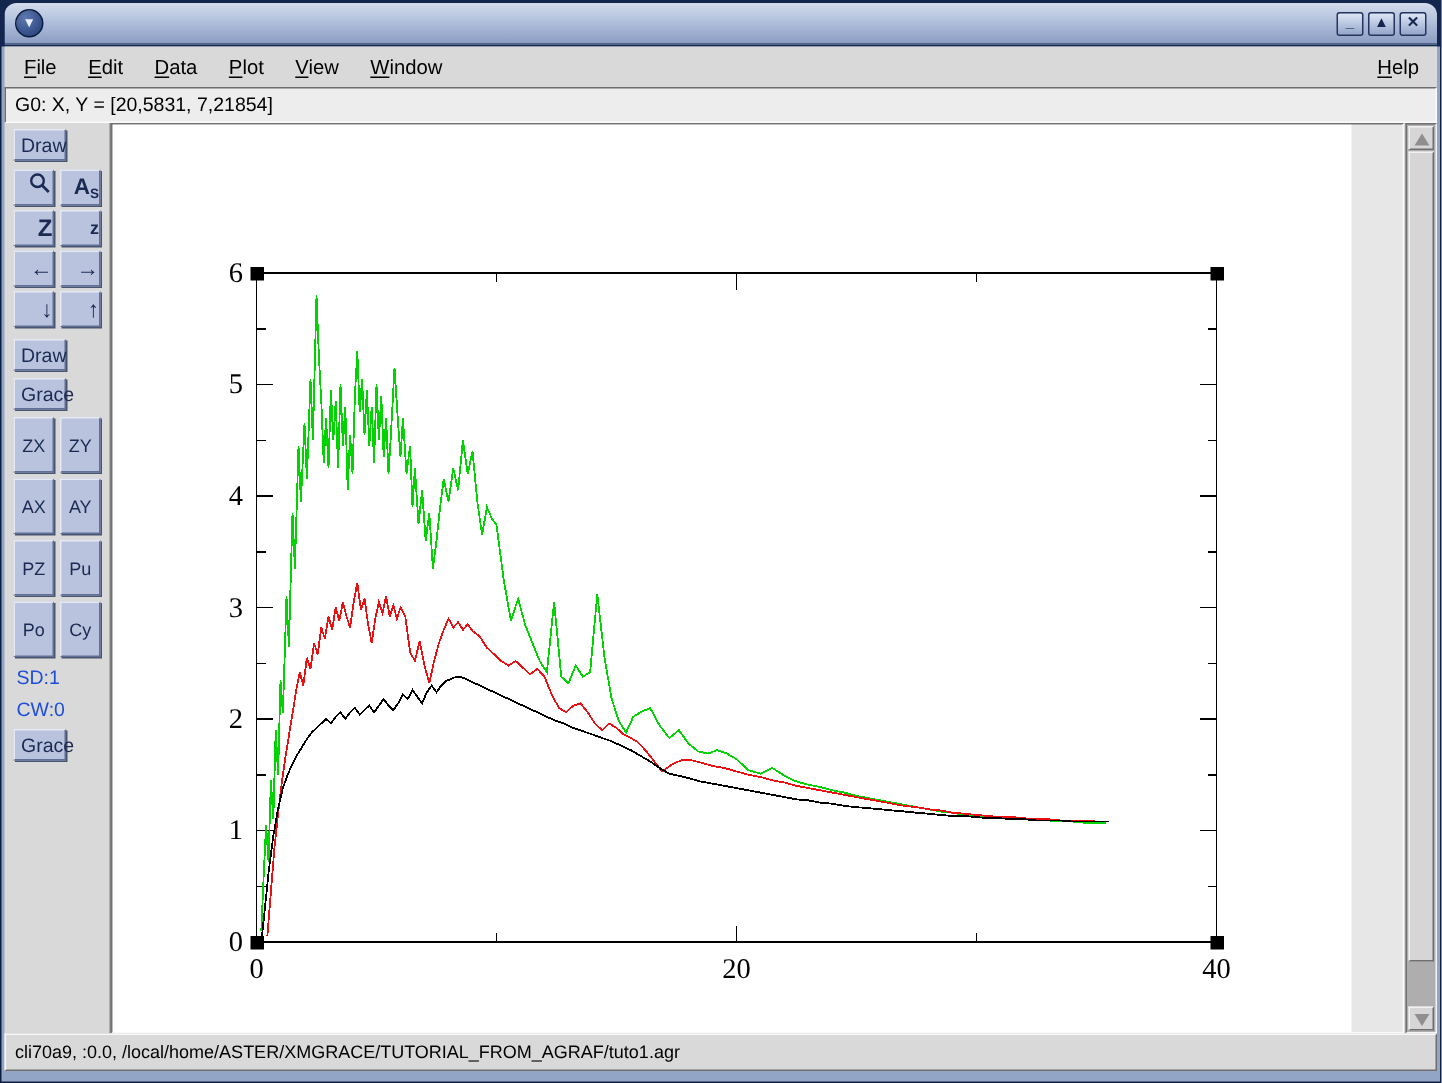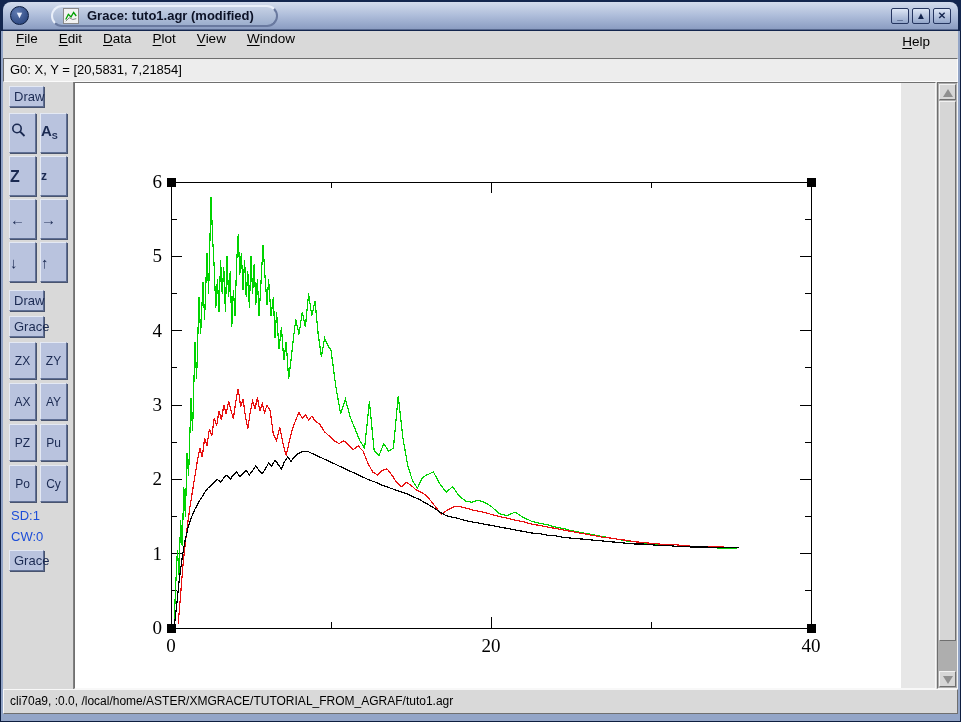--- a/index.html
+++ b/index.html
@@ -22,38 +22,38 @@
                  background:linear-gradient(180deg,#c6d1e5,#9caecd);
                  border:2px solid;border-color:#e9eff9 #69799f #69799f #e9eff9;}
   #app-icon{width:16px;height:16px;background:#f4f4f4;border:1px solid #8a8a8a;margin-right:8px;}
   #title-text{font-size:13px;font-weight:bold;color:#0c1226;white-space:nowrap;}
   #win-buttons{margin-left:auto;margin-right:7px;display:flex;gap:3px;}
   .win-btn{width:18px;height:16px;border:1px solid #25355f;border-radius:2px;
            background:linear-gradient(180deg,#dde6f5,#93a6ca);
            color:#14254e;font-size:10px;font-weight:bold;line-height:14px;text-align:center;}
   
   #menubar{position:absolute;left:3px;top:31px;right:3px;height:27px;background:#d9d9d9;
-           display:flex;font-size:13.5px;color:#000;}
+           display:flex;align-items:center;font-size:13.5px;color:#000;}
   .menu-item{padding:3px 8px;margin-left:5px;white-space:nowrap;}
-  #menu-help{margin-left:auto;padding:3px 8px;margin-right:20px;}
+  #menu-help{margin-left:auto;padding:3px 8px;margin-right:4px;}
   .menu-item u,#menu-help u{text-underline-offset:2px;}
   
   #locator{position:absolute;left:3px;top:58px;right:3px;height:24px;background:#ededed;
            border:1px solid;border-color:#6e6e6e #fbfbfb #fbfbfb #6e6e6e;
            font-size:13px;line-height:22px;padding-left:6px;color:#000;}
   
   #body{position:absolute;left:3px;top:82px;right:3px;bottom:33px;background:#d9d9d9;}
   #toolbar{position:absolute;left:0;top:0;width:71px;height:100%;padding:4px 0 0 6px;
            border-right:1px solid #808080;}
   .tb-btn{display:block;background:#b9c3de;color:#1b2a52;border:1px solid;
           border-color:#e4e9f4 #5f6f95 #5f6f95 #e4e9f4;box-shadow:1px 1px 0 #49546f;
           font-size:13px;text-align:left;padding:2px 4px;font-family:"Liberation Sans",sans-serif;}
   .tb-wide{width:35px;height:21px;margin-bottom:5px;}
   .tb-grid{display:grid;grid-template-columns:27px 27px;gap:3px 4px;margin:6px 0 8px 0;}
-  .tb-icon{width:27px;height:40px;text-align:left;padding:0;font-weight:bold;
+  .tb-icon{width:27px;height:24px;text-align:right;padding:0;font-weight:bold;
            font-size:15px;line-height:21px;}
   .tb-pair{display:grid;grid-template-columns:27px 27px;gap:4px 4px;margin-bottom:6px;}
   .tb-sm{width:27px;height:37px;font-size:12px;text-align:center;padding:1px 0;}
   .tb-label{font-size:13px;color:#1d4ed8;margin:6px 0 6px 2px;}
   .as-sub{font-size:9px;vertical-align:-3px;}
   .zbig{font-size:16px;} .zsmall{font-size:12px;}
   
   #canvas{position:absolute;left:71px;top:0;right:22px;bottom:0;background:#e7e7e7;
           border:1px solid;border-color:#707070 #f8f8f8 #f8f8f8 #707070;overflow:hidden;}
   #page-white{position:absolute;left:0;top:0;width:826px;height:100%;background:#ffffff;}
@@ -75,28 +75,20 @@
              font-size:12px;line-height:23px;padding-left:6px;color:#000;}
 </style>
 </head>
 <body>
 
 <div id="window">
 
   <div id="titlebar-strip"></div>
   <div id="titlebar">
     <div id="menu-circle">▼</div>
-    <div id="title-capsule">
-      <svg id="app-icon" viewBox="0 0 16 16">
-        <rect x="0" y="0" width="16" height="16" fill="#f2f2f2"></rect>
-        <polyline points="2,12 5,6 8,9 11,4 14,8" fill="none" stroke="#00a000" stroke-width="1.5"></polyline>
-        <polyline points="2,14 6,10 10,12 14,11" fill="none" stroke="#777" stroke-width="1"></polyline>
-      </svg>
-      <span id="title-text">Grace: tuto1.agr (modified)</span>
-    </div>
     <div id="win-buttons">
       <div class="win-btn">_</div>
       <div class="win-btn">▲</div>
       <div class="win-btn">✕</div>
     </div>
   </div>
 
   <div id="menubar">
     <span id="menu-items"><span class="menu-item"><u>F</u>ile</span><span class="menu-item"><u>E</u>dit</span><span class="menu-item"><u>D</u>ata</span><span class="menu-item"><u>P</u>lot</span><span class="menu-item"><u>V</u>iew</span><span class="menu-item"><u>W</u>indow</span></span>
     <div id="menu-help" class="menu-item"><u>H</u>elp</div>

